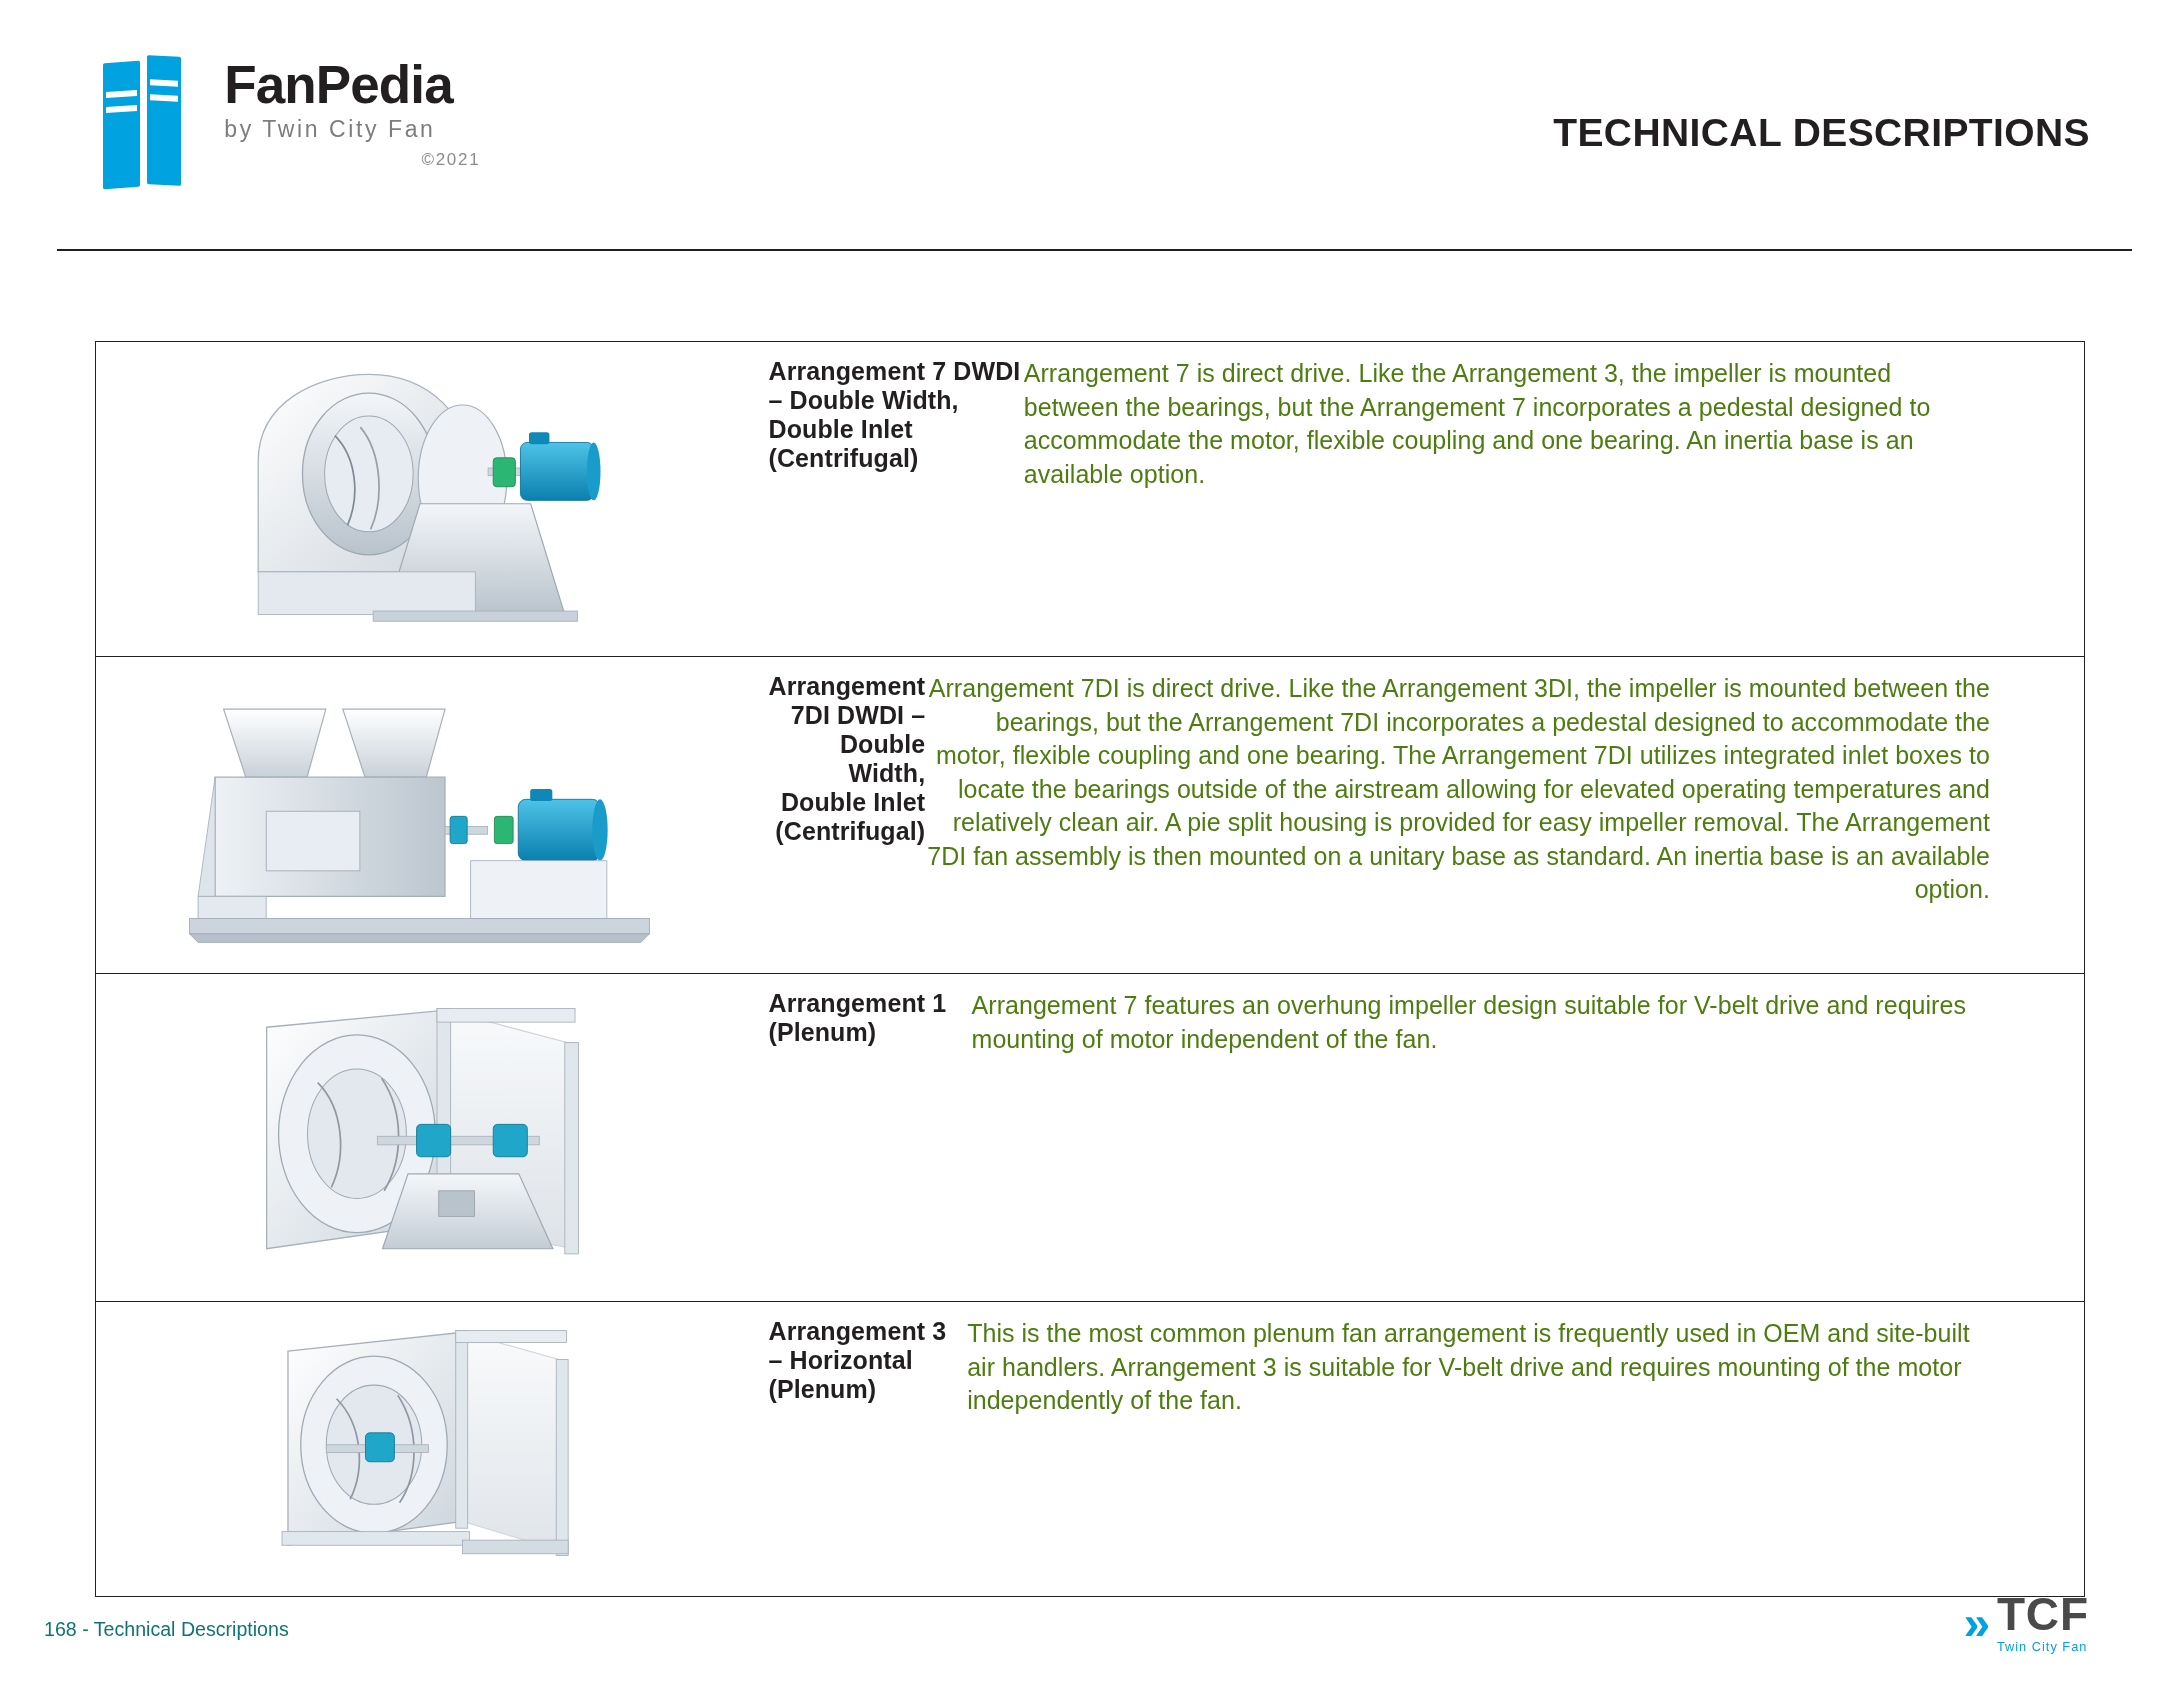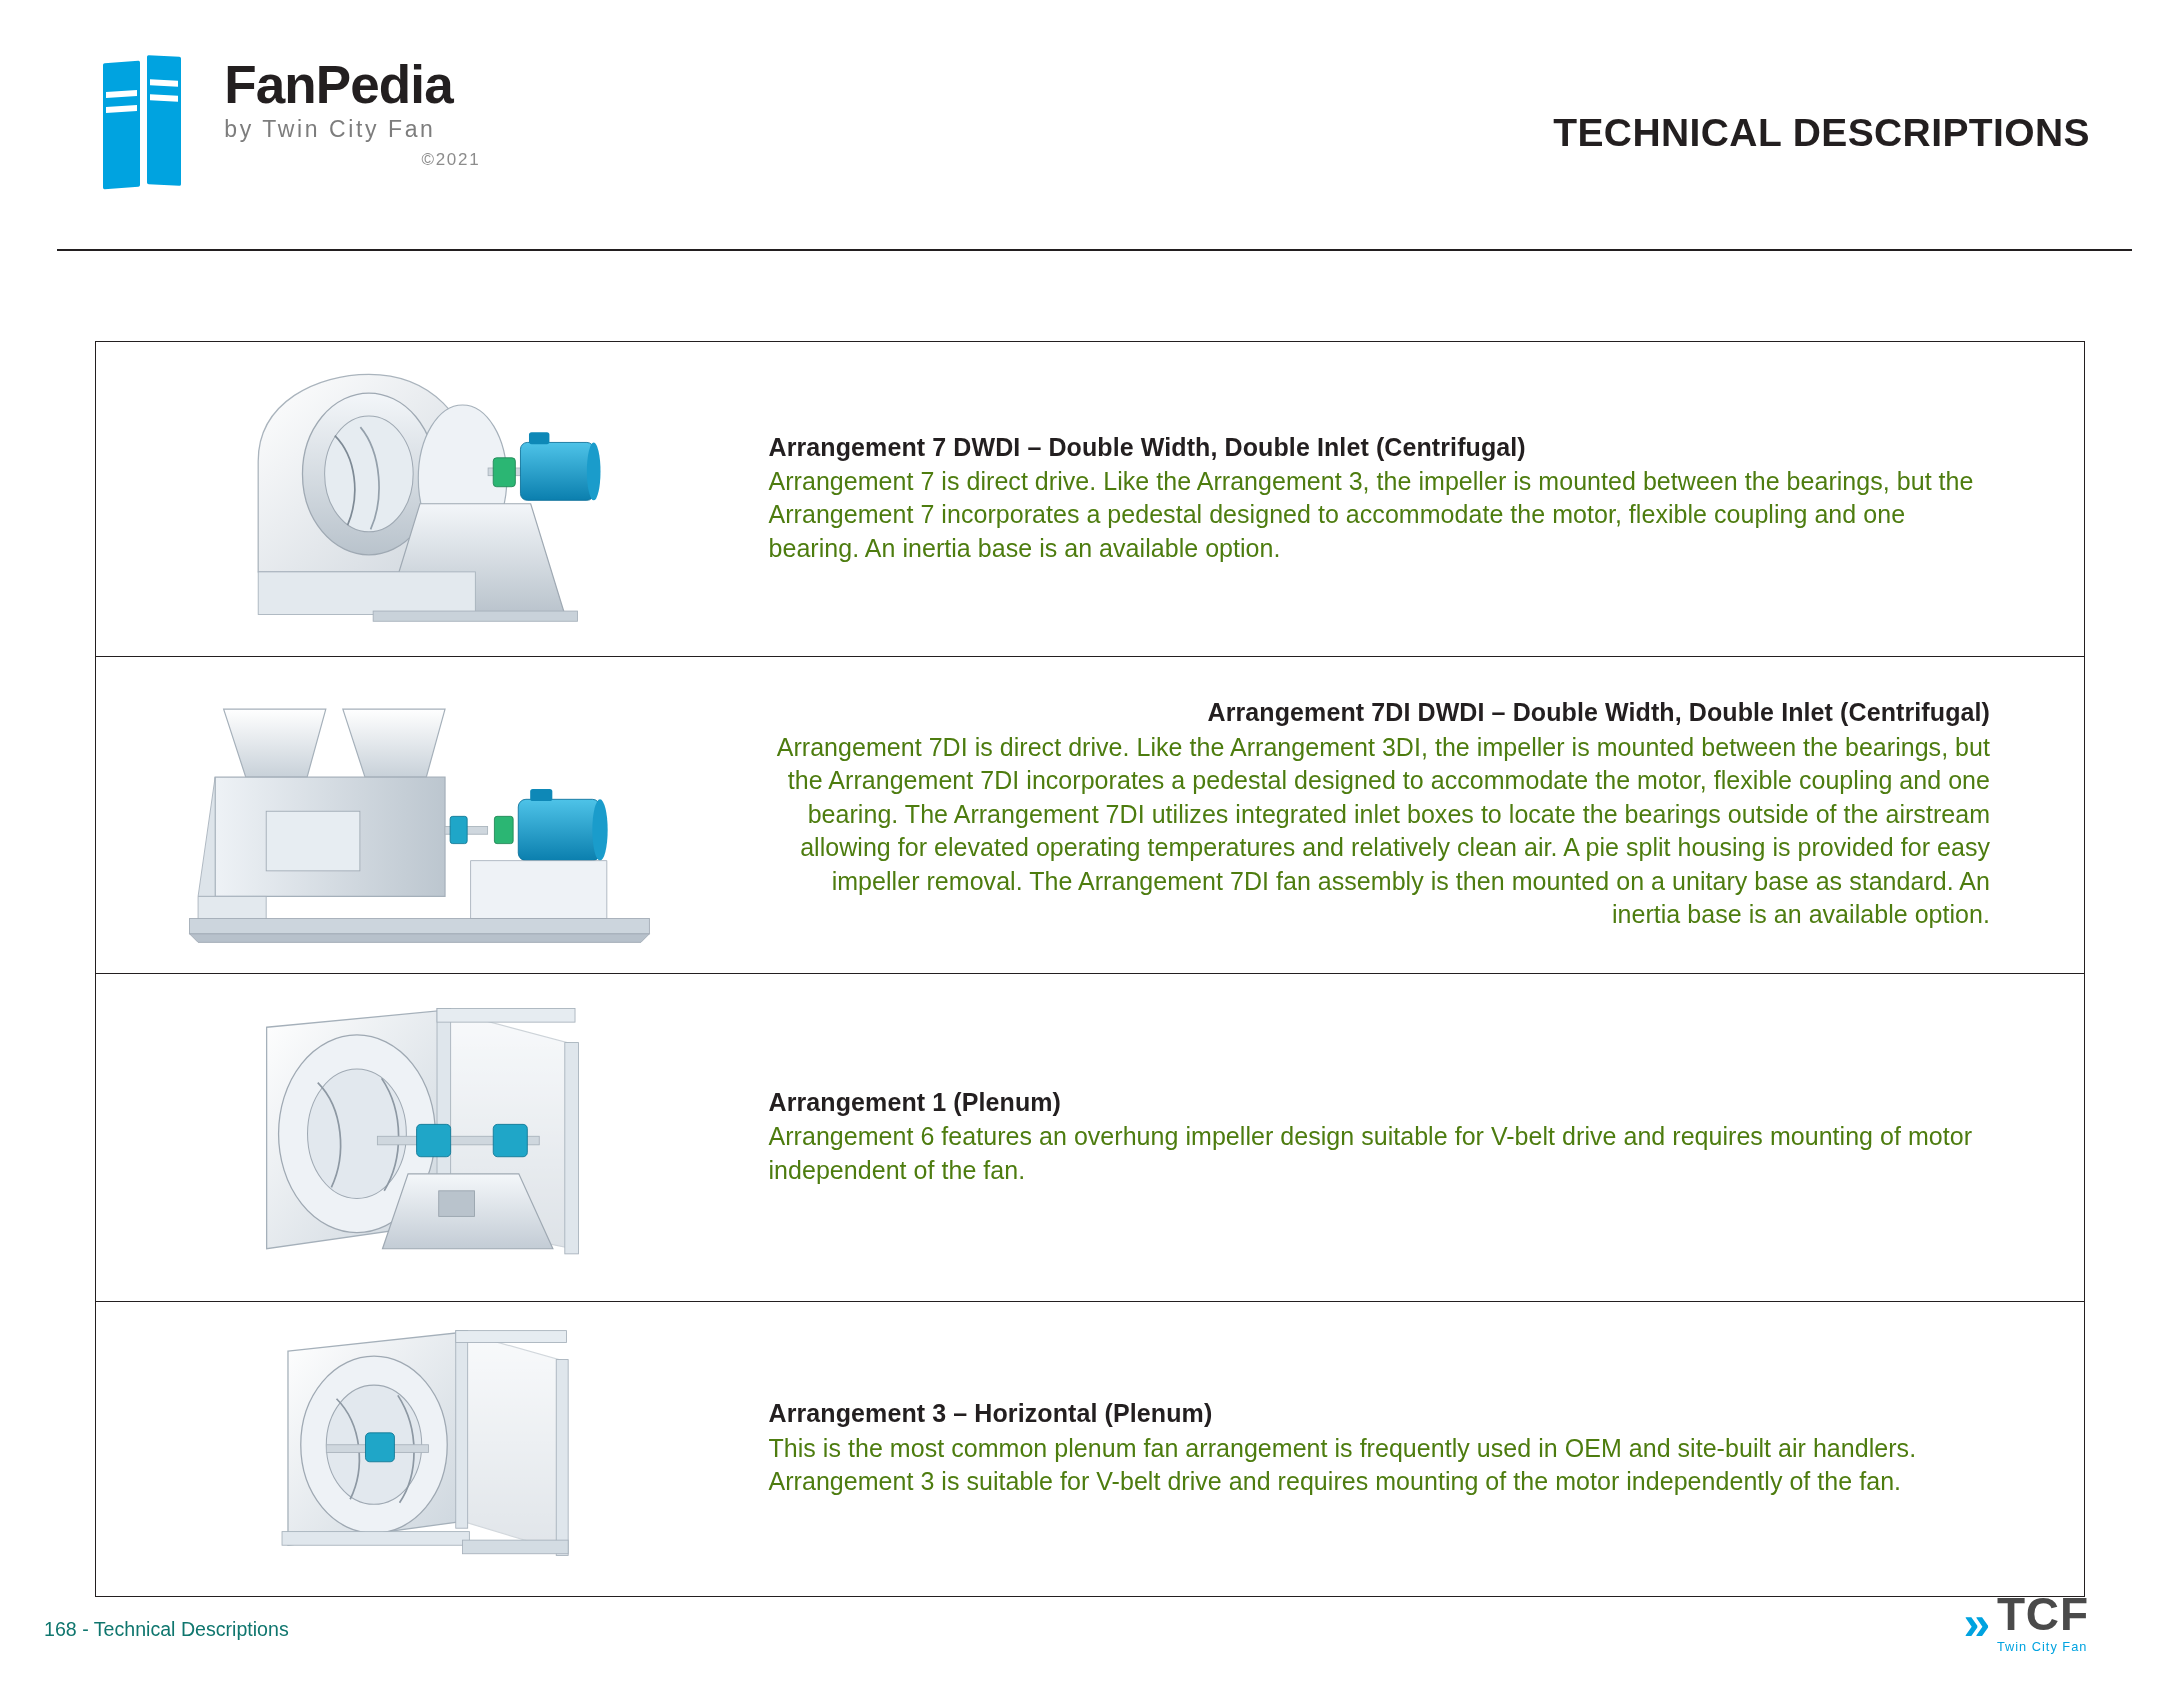--- a/index.html
+++ b/index.html
@@ -133,21 +133,21 @@
     flex: 0 0 664px;
     display: flex;
     align-items: center;
     justify-content: center;
     padding: 12px 0;
     box-sizing: border-box;
   }
   .cell-text {
     flex: 1 1 auto;
     display: flex;
-    flex-direction: column;
+    flex-direction: row;
     justify-content: center;
     padding: 15.3px 94px 15.3px 8.5px;
     box-sizing: border-box;
   }
   .item-title {
     font-size: 25px;
     font-weight: bold;
     color: #231f20;
     margin-bottom: 3.4px;
     letter-spacing: 0.1px;
@@ -359,21 +359,21 @@
         <rect x="200" y="168" width="190" height="10" fill="#cfd7de" stroke="#a8b2bb"></rect>
         <rect x="246" y="154" width="40" height="38" rx="5" fill="#1fa6c8" stroke="#0f7693"></rect>
         <rect x="336" y="154" width="40" height="38" rx="5" fill="#1fa6c8" stroke="#0f7693"></rect>
 
         <path d="M236 212 L366 212 L406 300 L206 300 Z" fill="url(#p2)" stroke="#9fa9b3" stroke-width="1.4"></path>
         <rect x="272" y="232" width="42" height="30" fill="#b9c3cc" stroke="#96a1ab"></rect>
       </svg>
     </div>
     <div class="cell-text">
       <div class="item-title">Arrangement 1 (Plenum)</div>
-      <div class="item-body">Arrangement 6 features an overhung impeller design suitable for V-belt drive and requires mounting of motor independent of the fan.</div>
+      <div class="item-body">Arrangement 7 features an overhung impeller design suitable for V-belt drive and requires mounting of motor independent of the fan.</div>
     </div>
   </div>
 
   <div class="row row-4">
     <div class="cell-img">
       <svg class="fan-svg" width="443" height="264" viewBox="0 0 520 310" aria-hidden="true">
         <defs>
           <linearGradient id="q1" x1="0" y1="0" x2="1" y2="1">
             <stop offset="0%" stop-color="#ffffff"></stop>
               <stop offset="100%" stop-color="#ccd5dd"></stop>

